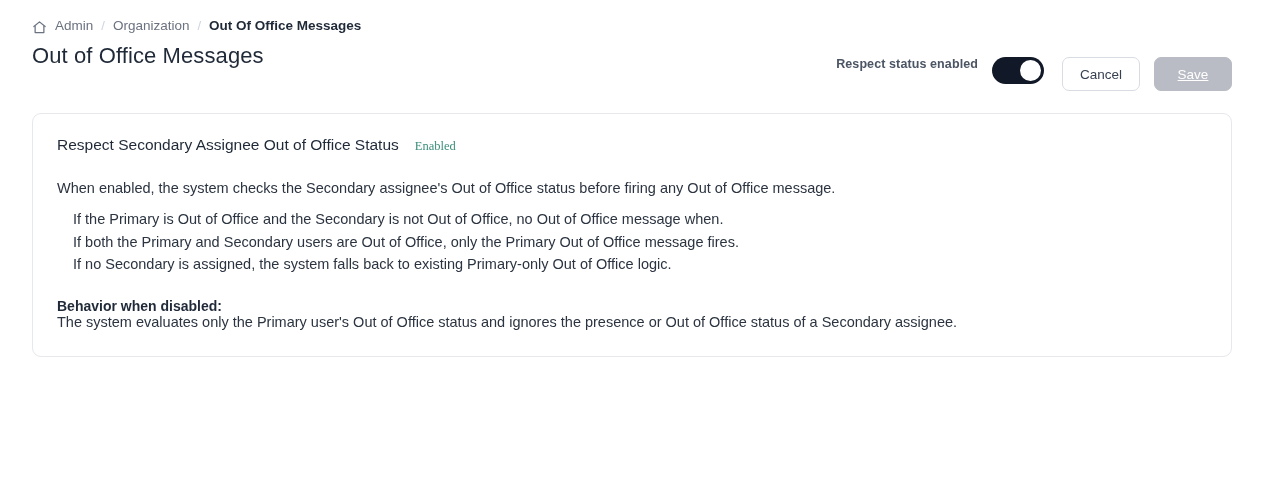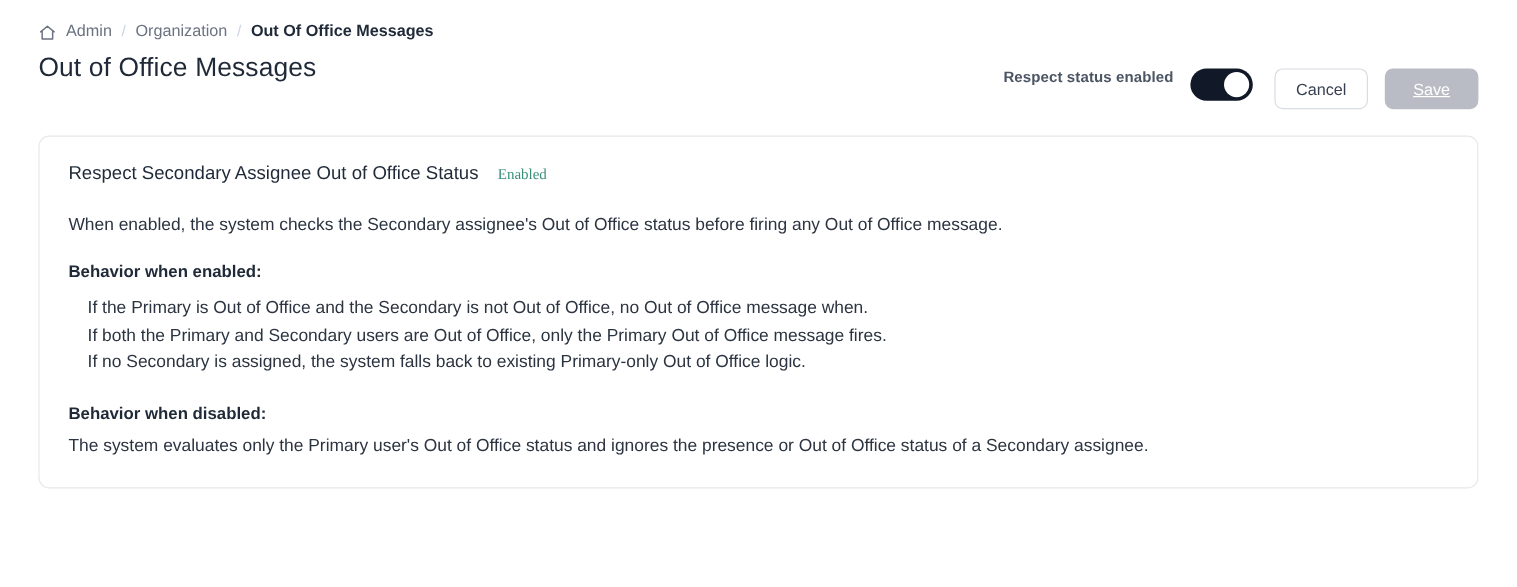--- a/index.html
+++ b/index.html
@@ -168,21 +168,20 @@
   .bullets {
     margin-top: 12px;
     padding-left: 16px;
   }
   .bullet-line {
     font-size: 14.5px;
     color: #2b3440;
     line-height: 22.5px;
   }
   .card-outro {
-    margin-top: 12px;
     font-size: 14.5px;
     color: #2b3440;
   }
 </style>
 </head>
 <body>
 
 <div class="page">
 
   <div class="breadcrumb">
@@ -213,21 +212,20 @@
     </div>
   </div>
 
   <div class="card">
     <div class="card-head">
       <span class="card-title">Respect Secondary Assignee Out of Office Status</span>
       <span class="status-badge">Enabled</span>
     </div>
     <div class="card-intro">When enabled, the system checks the Secondary assignee's Out of Office status before firing any Out of Office message.</div>
 
-    <div class="section-label">Behavior when enabled:</div>
     <div class="bullets">
       <div class="bullet-line">If the Primary is Out of Office and the Secondary is not Out of Office, no Out of Office message when.</div>
       <div class="bullet-line">If both the Primary and Secondary users are Out of Office, only the Primary Out of Office message fires.</div>
       <div class="bullet-line">If no Secondary is assigned, the system falls back to existing Primary-only Out of Office logic.</div>
     </div>
 
     <div class="section-label">Behavior when disabled:</div>
     <div class="card-outro">The system evaluates only the Primary user's Out of Office status and ignores the presence or Out of Office status of a Secondary assignee.</div>
   </div>
 

